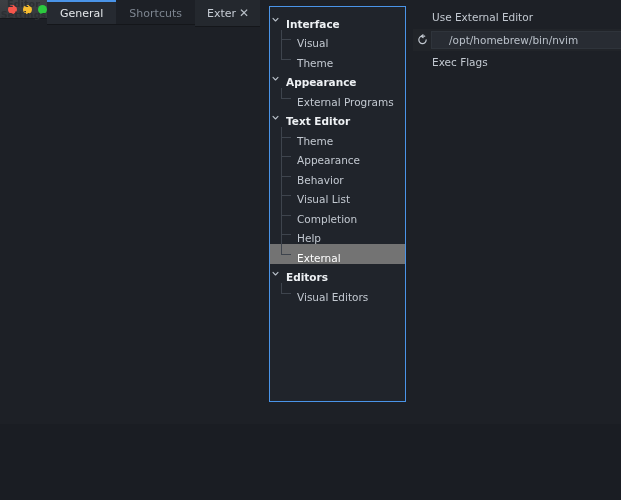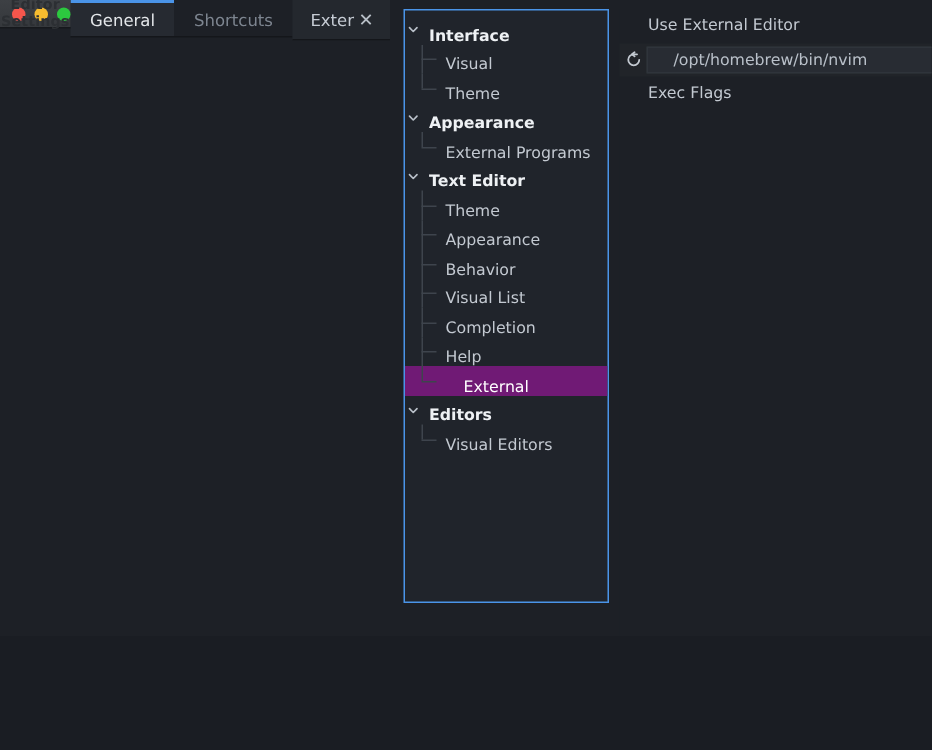--- a/index.html
+++ b/index.html
@@ -137,21 +137,21 @@
   }
   .trow {
     height: 19.5px;
     display: flex;
     align-items: flex-end;
     position: relative;
     cursor: default;
     font-size: 10.5px;
     white-space: nowrap;
   }
-  .trow.selected { background: #701a75; gap: 12px; }
+  .trow.selected { background: #737373; }
   .trow .label { color: #c3c9d1; }
   .trow.branch .label { color: #eef1f4; font-weight: bold; }
   .trow.selected .label { color: #ffffff; }
 
   .arrow {
     width: 11px;
     min-width: 11px;
     height: 100%;
     display: flex;
     align-items: center;

